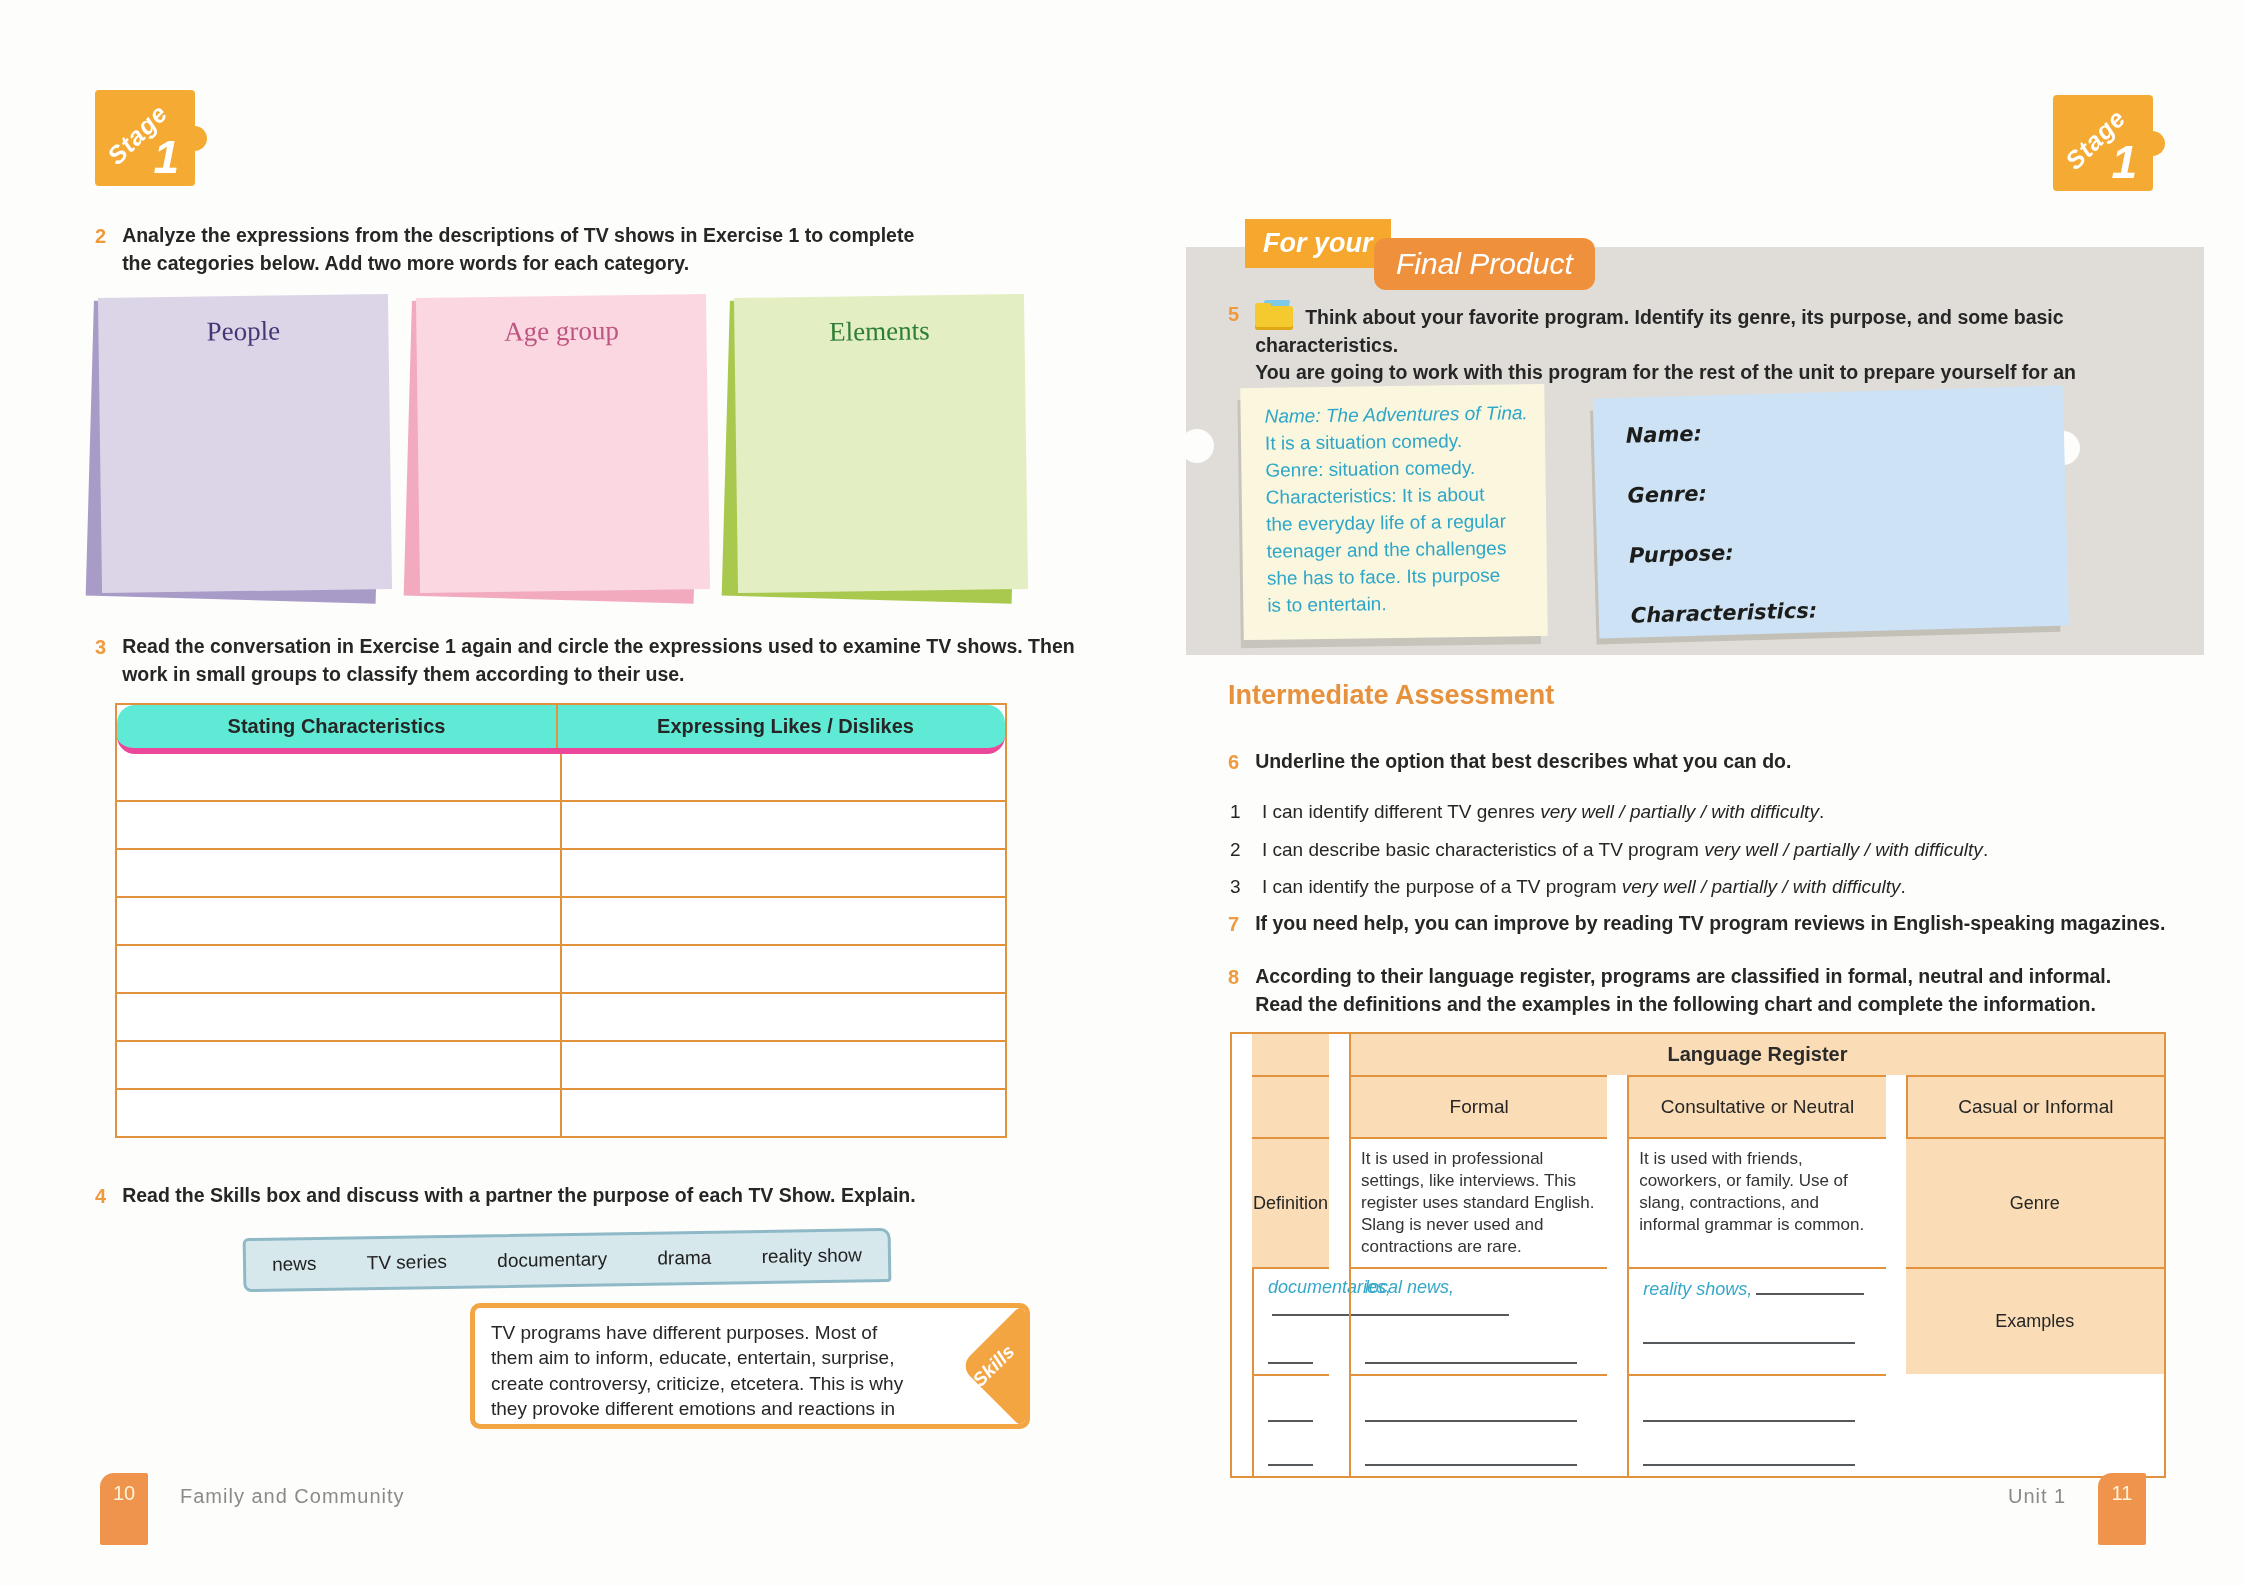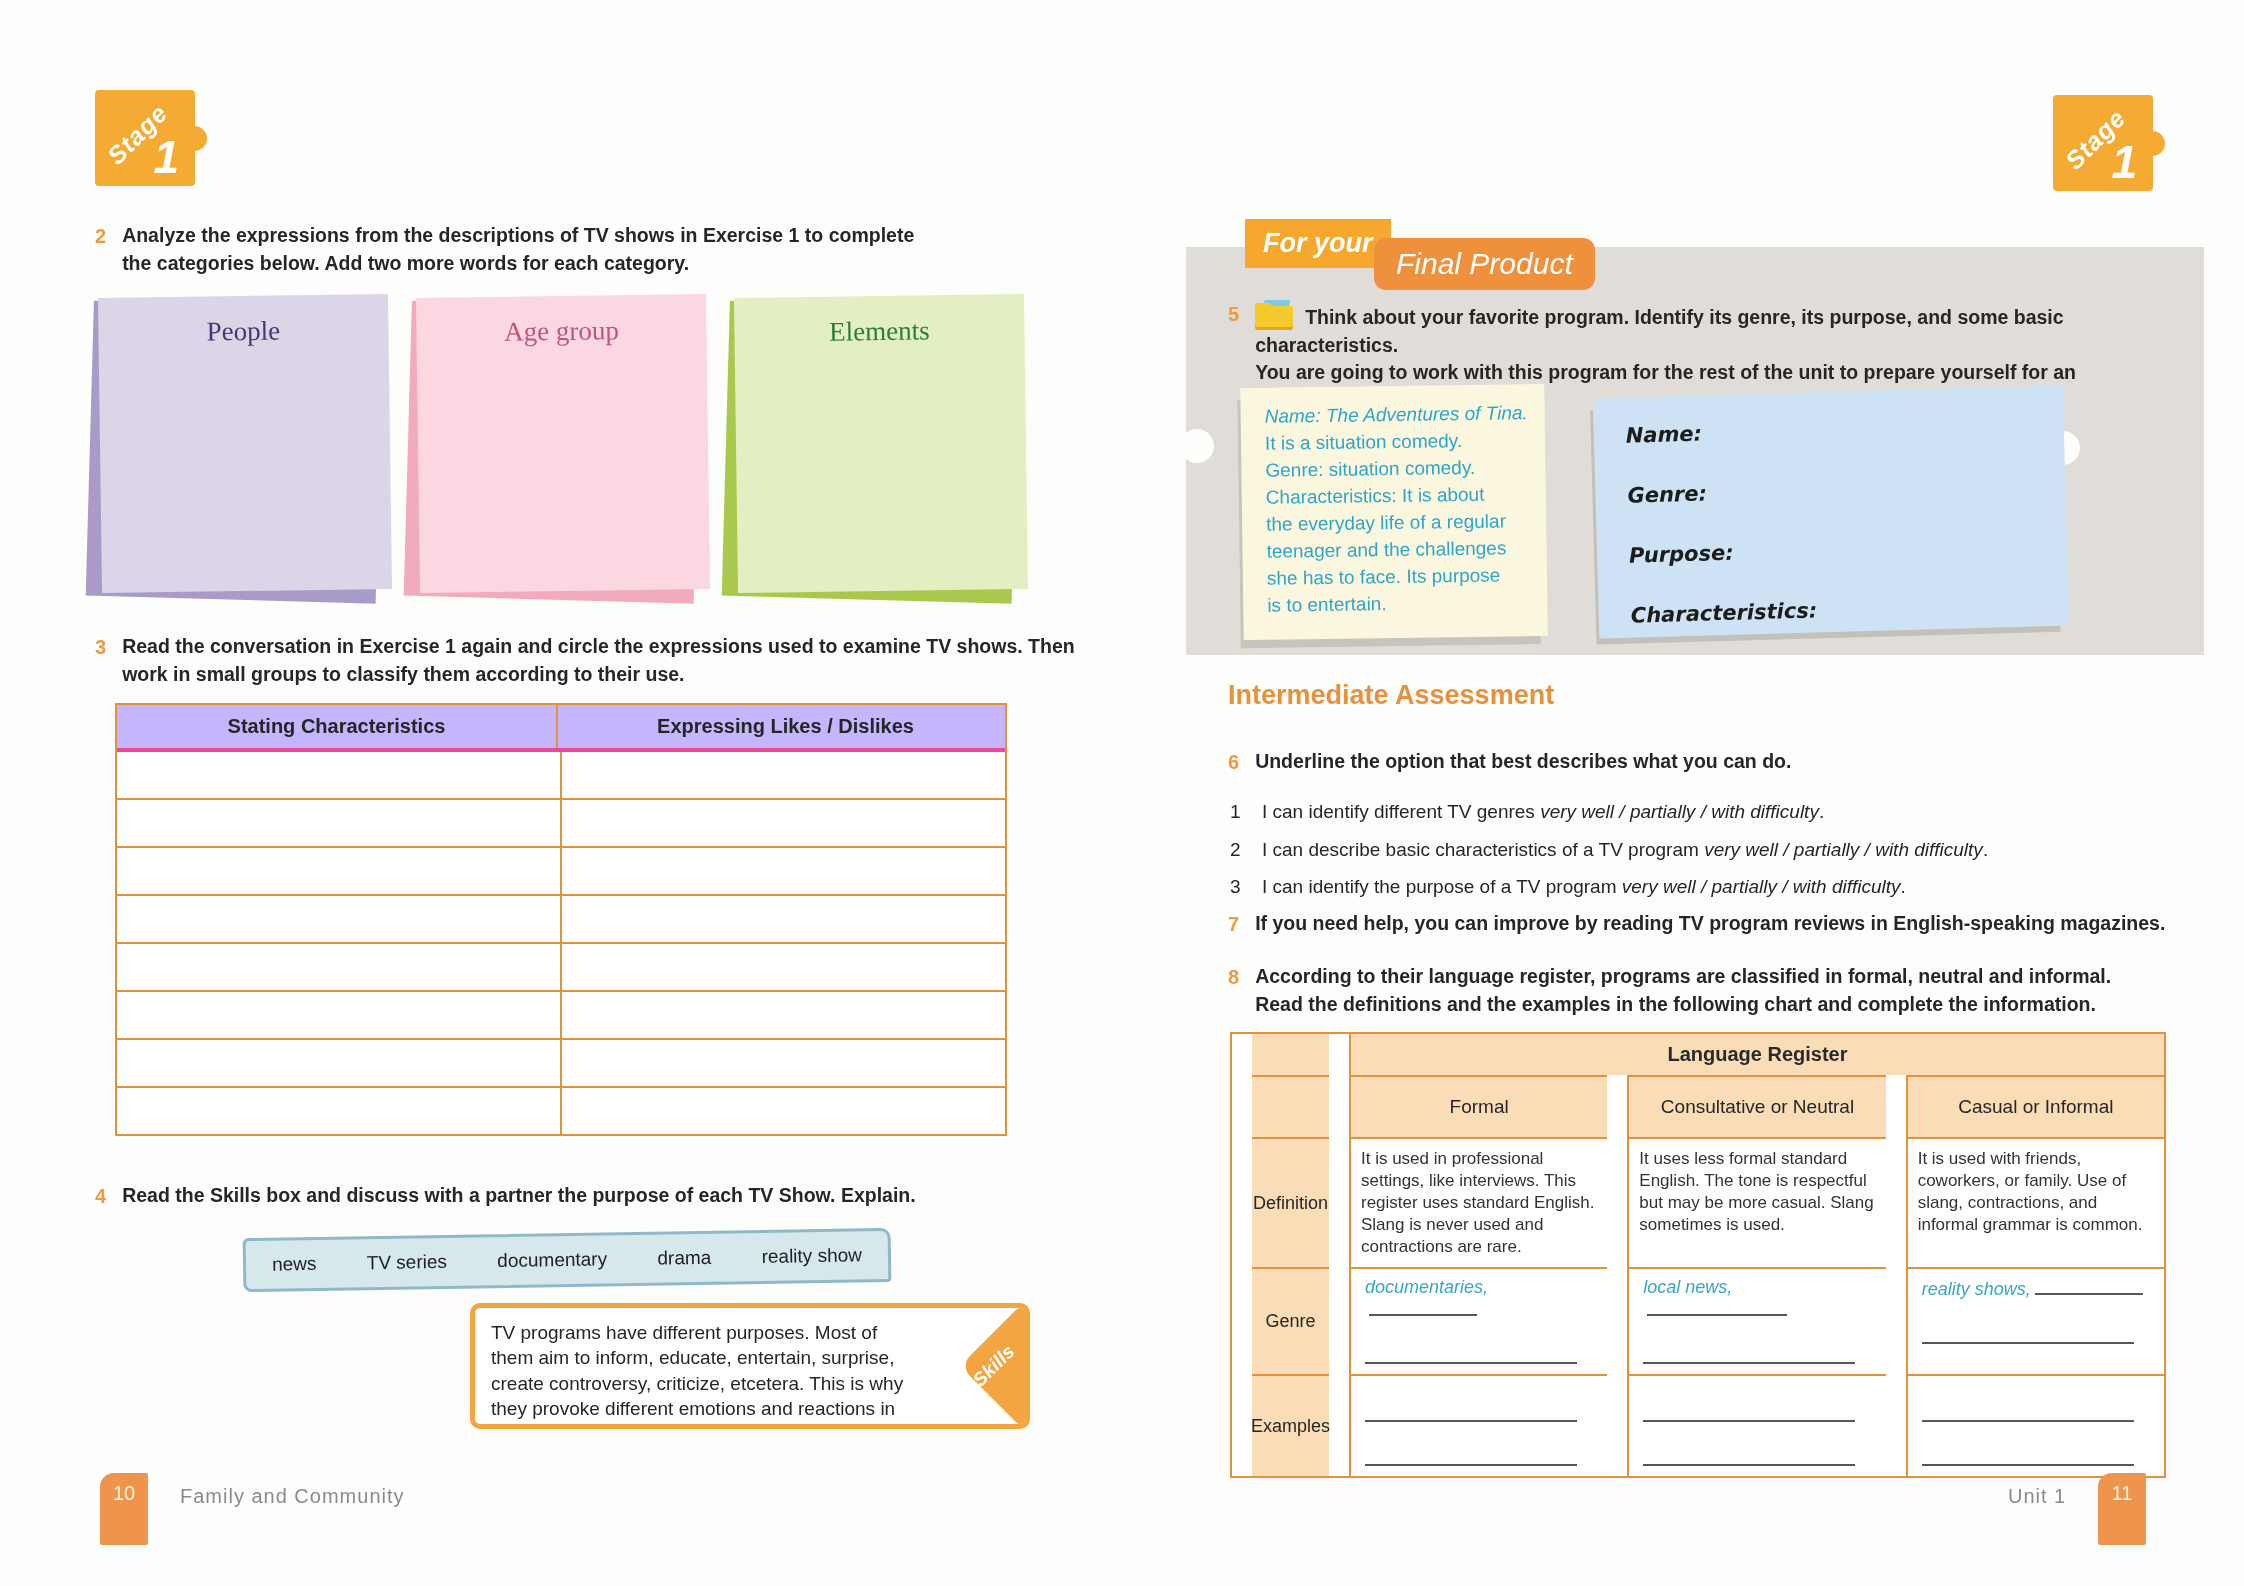--- a/index.html
+++ b/index.html
@@ -25,21 +25,21 @@
   .note{position:absolute;width:290px;height:295px;}
   .note .back{position:absolute;inset:0;transform:rotate(1.6deg) translate(-10px,9px);}
   .note .front{position:absolute;inset:0;display:flex;justify-content:center;padding-top:20px;box-sizing:border-box;transform:rotate(-0.8deg);}
   .note .title{font-family:"Liberation Serif", serif;font-size:27px;}
   .note.n1 .back{background:#a89bc7;} .note.n1 .front{background:#dcd5e7;} .note.n1 .title{color:#453776;}
   .note.n2 .back{background:#f2abbe;} .note.n2 .front{background:#fbd8e1;} .note.n2 .title{color:#bf5480;}
   .note.n3 .back{background:#a9c94e;} .note.n3 .front{background:#e3eec2;} .note.n3 .title{color:#2e7d35;}
 
   
   .t1{position:absolute;left:115px;top:703px;width:888px;border:2px solid #e2913c;background:#fff;}
-  .t1 .hrow{display:flex;background:#c4b5fd;border-bottom:4px solid #ec4899;}
+  .t1 .hrow{display:flex;background:#5eead4;border-bottom:6px solid #ec4899;border-radius:18px;}
   .t1 .hcell{flex:1;text-align:center;padding:10px 0;font-weight:700;font-size:20px;color:#262626;}
   .t1 .hcell + .hcell{border-left:2px solid #e2913c;padding-left:8px;}
   .t1 .brow{display:flex;height:46px;border-bottom:2px solid #e2913c;}
   .t1 .brow:last-child{border-bottom:none;}
   .t1 .bcell{flex:1;} .t1 .bcell + .bcell{border-left:2px solid #e2913c;}
 
   
   .strip{position:absolute;left:243px;top:1233px;width:648px;height:54px;background:#d7e8ed;
     border:3px solid #8fb9c7;border-radius:6px 10px 4px 8px;transform:rotate(-0.9deg);
     display:flex;align-items:center;justify-content:space-between;padding:0 26px;box-sizing:border-box;}
@@ -284,21 +284,20 @@
   <div class="c0 r0 head"></div>
   <div class="r0 head title">Language Register</div>
 
   <div class="c0 head"></div>
   <div class="head colhead">Formal</div>
   <div class="head colhead">Consultative or Neutral</div>
   <div class="head colhead">Casual or Informal</div>
 
   <div class="c0 head rowlabel">Definition</div>
   <div class="def">It is used in professional settings, like interviews. This register uses standard English. Slang is never used and contractions are rare.</div>
-  <div class="def">It uses less formal standard English. The tone is respectful but may be more casual. Slang sometimes is used.</div>
   <div class="def">It is used with friends, coworkers, or family. Use of slang, contractions, and informal grammar is common.</div>
 
   <div class="c0 head rowlabel">Genre</div>
   <div class="fillcell">
     <span class="hw">documentaries,</span><span class="blank inl"></span>
     <span class="blank full"></span>
   </div>
   <div class="fillcell">
     <span class="hw">local news,</span><span class="blank inl" style="width:140px;"></span>
     <span class="blank full"></span>

